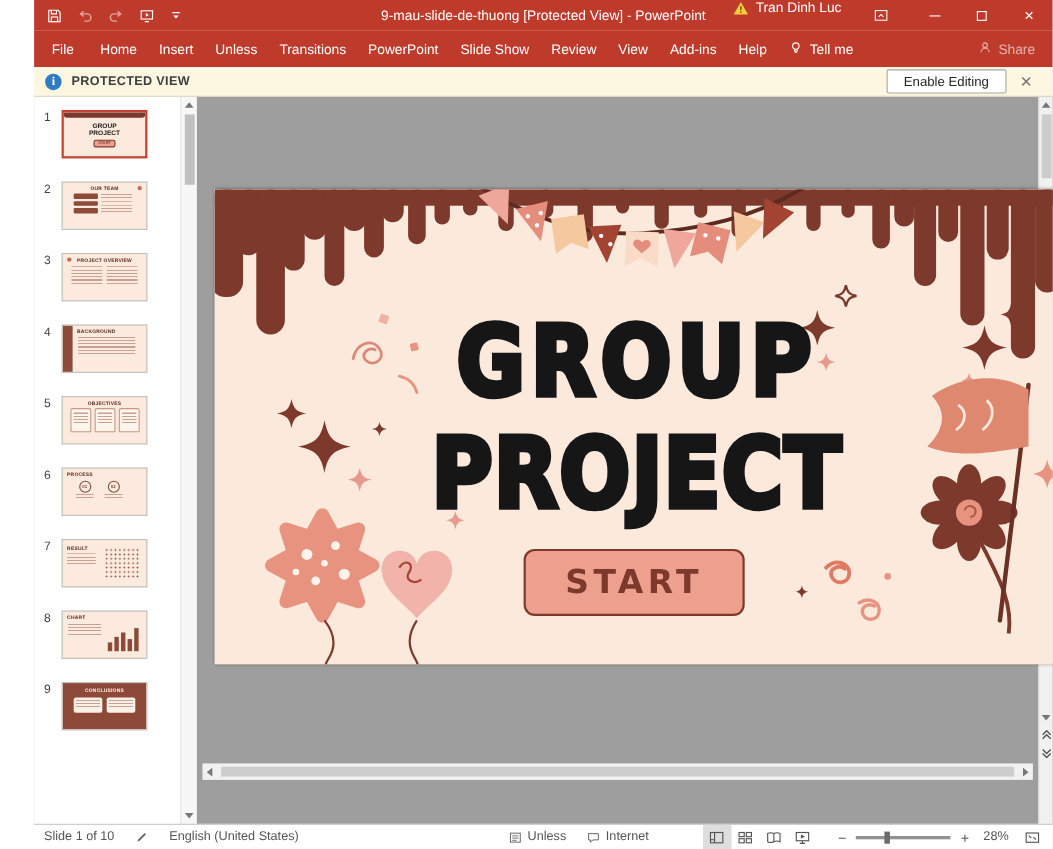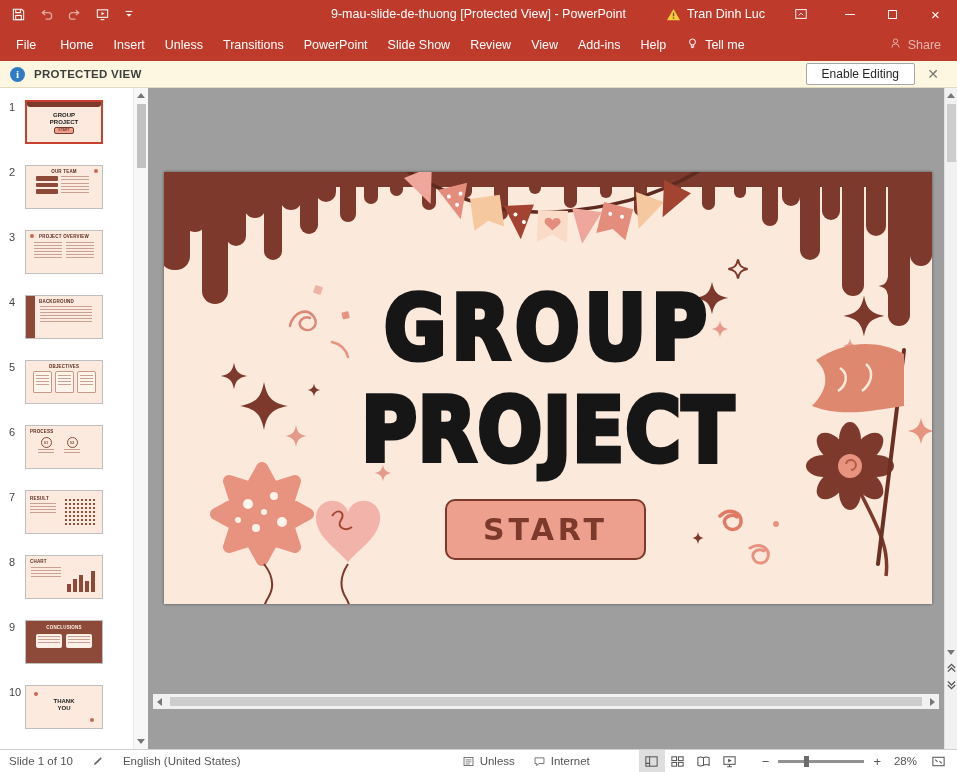--- a/index.html
+++ b/index.html
@@ -1,25 +1,25 @@
 <!DOCTYPE html>
 <html><head>
 <meta charset="utf-8">
 <style>
   * { box-sizing: border-box; margin:0; padding:0; }
   html,body { width:957px; height:772px; overflow:hidden; font-family:"Liberation Sans",sans-serif; }
-  .app { width:957px; height:772px; display:flex; flex-direction:column; background:#fff; }
+  .app { width:957px; height:772px; display:flex; flex-direction:column; background:#fff;padding-left:31px; }
 
   
   .titlebar { height:28px; background:#BE3B2C; display:flex; align-items:center; position:relative; color:#fff; flex:0 0 auto; }
   .qat { display:flex; align-items:center; gap:13px; padding-left:11px; z-index:2; }
   .qat .qbtn { display:flex; align-items:center; }
   .dim { opacity:.55; }
   .tb-title { position:absolute; left:0; right:0; text-align:center; font-size:12.5px; color:#fff; }
-  .tb-right { margin-left:auto; display:flex; align-items:center; z-index:2; }
+  .tb-right { margin-left:auto; display:flex; align-items:flex-start; z-index:2; }
   .warn { margin-right:6px; display:flex; }
   .user-name { font-size:12.5px; margin-right:14px; }
   .ribopt { margin-right:6px; display:flex; }
   .winbtn { width:43px; height:28px; display:flex; align-items:center; justify-content:center; color:#fff; }
   .min-glyph { width:10px; height:1px; background:#fff; }
   .max-glyph { width:9px; height:9px; border:1px solid #fff; }
   .close-glyph { font-size:15px; line-height:1; }
 
   
   .ribbon { height:33px; background:#BE3B2C; display:flex; align-items:center; color:#fff; flex:0 0 auto; }
@@ -373,30 +373,20 @@
                   <div class="m-lines"></div>
                 </div>
               <div class="m9-card">
                   <div class="m-lines"></div>
                 </div>
             </div>
           </div>
         </div>
       </div>
 
-      <div class="thumb-row">
-        <span class="thumb-num">10</span>
-        <div class="thumb">
-          <div class="mini">
-            <div class="m10-title">THANK YOU</div>
-            <span class="m-dot" style="left:8px;top:6px;"></span>
-            <span class="m-dot" style="right:8px;bottom:6px;"></span>
-          </div>
-        </div>
-      </div>
 
     </div>
 
     <div class="panel-scroll">
       <span class="tri-up"></span>
       <span class="bar"></span>
       <span class="spacer"></span>
       <span class="tri-down"></span>
     </div>
 

